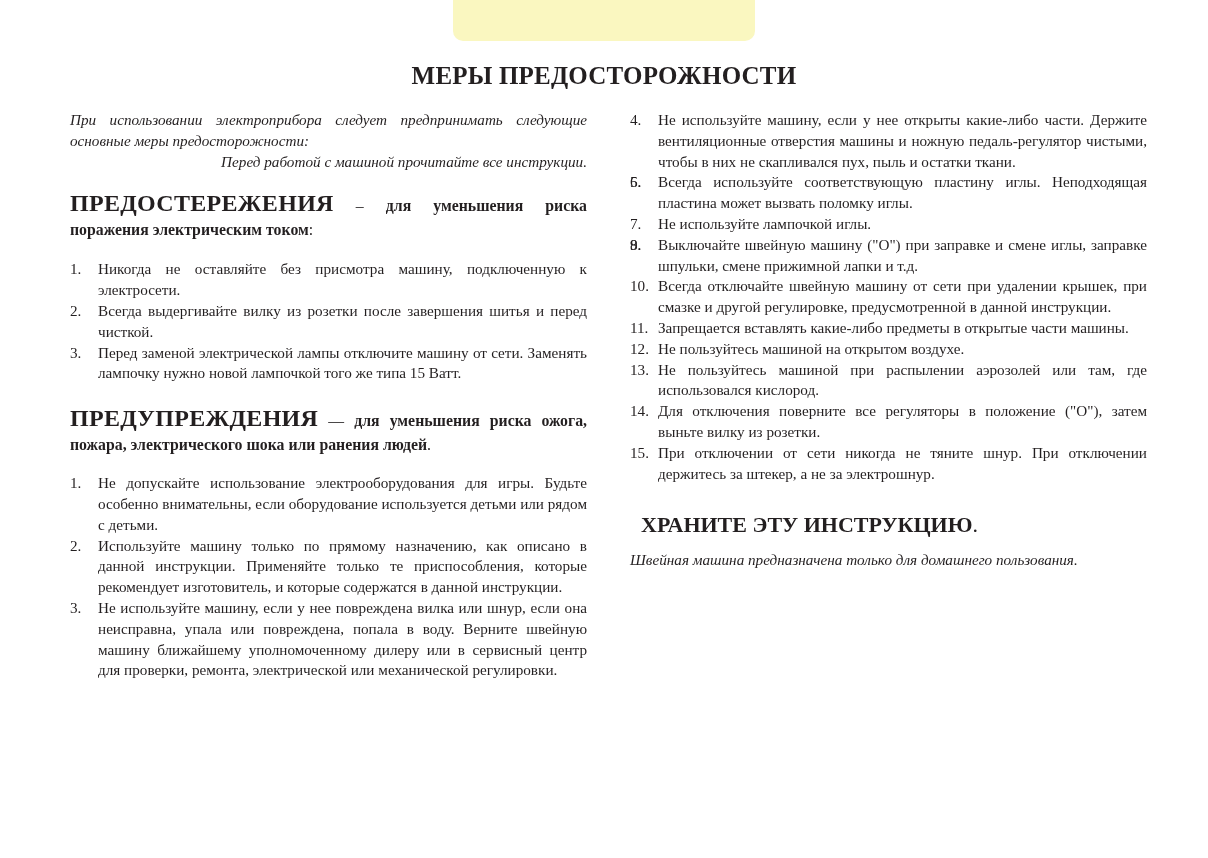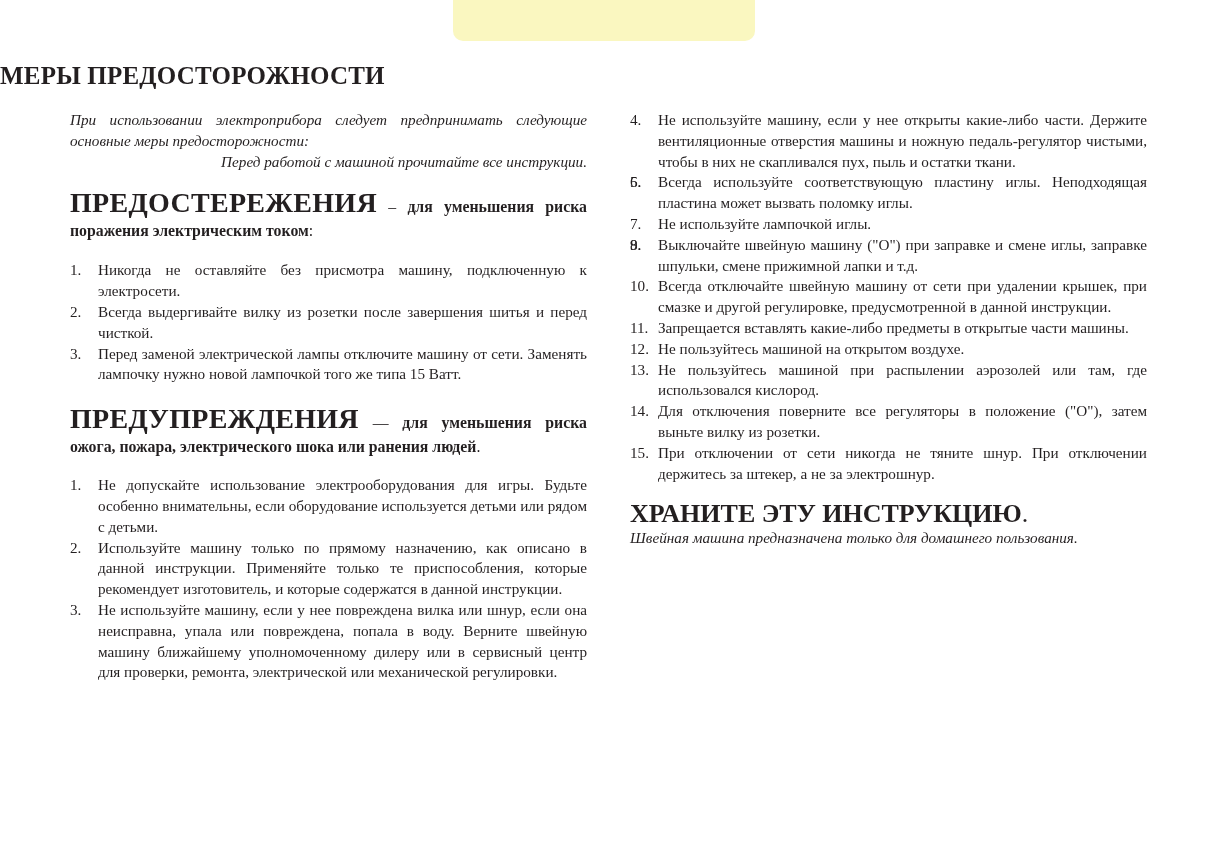--- a/index.html
+++ b/index.html
@@ -5,41 +5,41 @@
   html, body { margin: 0; padding: 0; }
   body {
     width: 1208px; height: 858px; background: #ffffff; position: relative; overflow: hidden;
     font-family: "Liberation Serif", "DejaVu Serif", serif; color: #231f20;
   }
   .tab {
     position: absolute; left: 453px; top: -10px; width: 302px; height: 51px;
     background: #faf7c0; border-radius: 10px;
   }
   .title {
-    position: absolute; left: 0; width: 1208px; top: 62px; text-align: left;
+    position: absolute; left: 0; width: 1208px; top: 62px; text-align: center;
     font-weight: bold; font-size: 25px; letter-spacing: 0.2px;
   }
   .col { position: absolute; top: 110px; width: 517px; }
   .col.left { left: 70px; }
   .col.right { left: 630px; }
   p { margin: 0; font-size: 15.2px; line-height: 20.8px; text-align: justify; font-style: italic; }
   .h {
     margin: 0; font-weight: bold; font-size: 15.8px; line-height: 24px; text-align: justify;
   }
-  .h .big { font-size: 28px; letter-spacing: 0.3px; }
+  .h .big { font-size: 24px; letter-spacing: 0.3px; }
   .h .dash { font-weight: normal; }
   .h .colon { font-weight: normal; }
   ol { list-style: none; margin: 0; padding: 0; }
   li { position: relative; padding-left: 28px; font-size: 15.2px; line-height: 20.8px; text-align: justify; }
   li .num { position: absolute; left: 0; top: 0; }
   .gap-a { height: 19px; }
   .gap-b { height: 17px; }
   .gap-c { height: 22px; }
   .gap-d { height: 16px; }
-  .save-h { font-weight: bold; font-size: 26px; line-height: 28px; margin: 0; }
+  .save-h { font-weight: bold; font-size: 22px; line-height: 28px; margin: 11px; }
   .save-h .dot { font-weight: normal; }
 </style>
 </head>
 <body>
 
 <div class="tab"></div>
 <div class="title">МЕРЫ ПРЕДОСТОРОЖНОСТИ</div>
 
 <div class="col left">
   <p>При использовании электроприбора следует предпринимать следующие основные меры предосторожности:</p>

